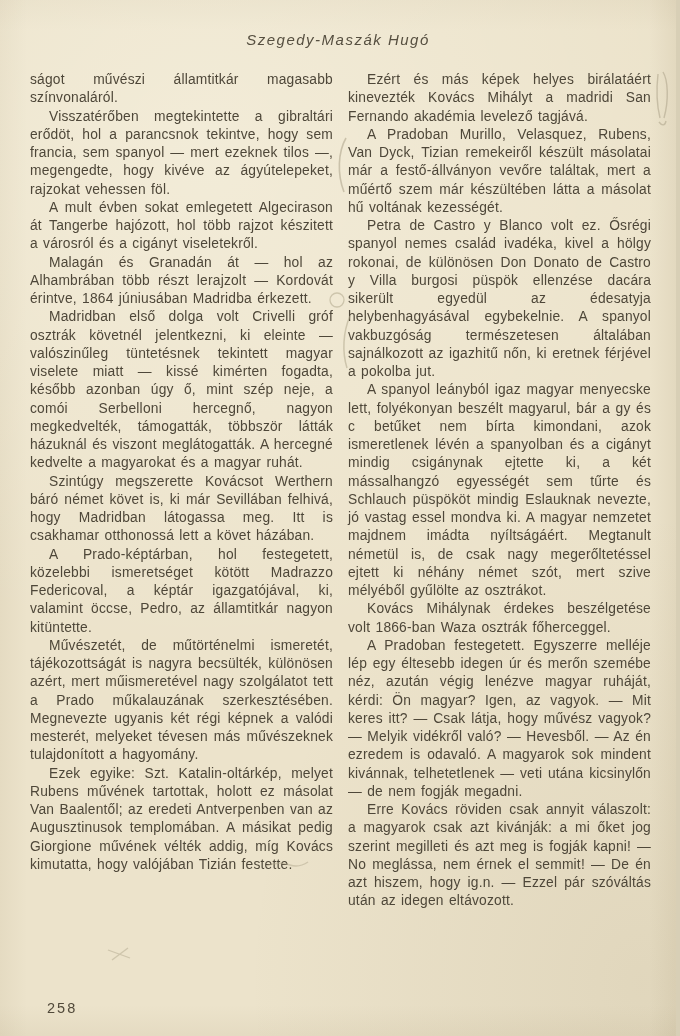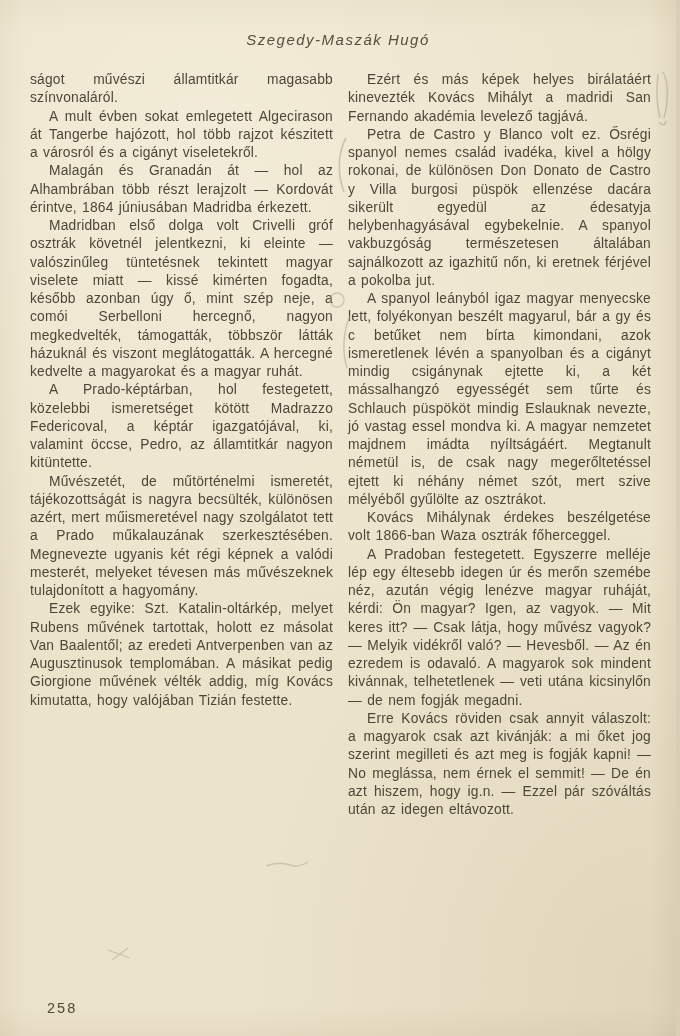--- a/index.html
+++ b/index.html
@@ -73,30 +73,33 @@
 </head>
 <body>
 
 <div class="page">
 
   <div class="running-header">Szegedy-Maszák Hugó</div>
 
   <div class="columns">
     <div class="col">
       <p class="cont">ságot művészi államtitkár magasabb színvonaláról.</p>
+      <p>Visszatérőben megtekintette a gibraltári erődöt, hol a parancsnok tekintve, hogy sem francia, sem spanyol — mert ezeknek tilos —, megengedte, hogy kivéve az ágyútelepeket, rajzokat vehessen föl.</p>
       <p>A mult évben sokat emlegetett Algecirason át Tangerbe hajózott, hol több rajzot készitett a városról és a cigányt viseletekről.</p>
       <p>Malagán és Granadán át — hol az Alhambrában több részt lerajzolt — Kordovát érintve, 1864 júniusában Madridba érkezett.</p>
       <p>Madridban első dolga volt Crivelli gróf osztrák követnél jelentkezni, ki eleinte — valószinűleg tüntetésnek tekintett magyar viselete miatt — kissé kimérten fogadta, később azonban úgy ő, mint szép neje, a comói Serbelloni hercegnő, nagyon megkedvelték, támogatták, többször látták házuknál és viszont meglátogatták. A hercegné kedvelte a magyarokat és a magyar ruhát.</p>
+      <p>Szintúgy megszerette Kovácsot Werthern báró német követ is, ki már Sevillában felhivá, hogy Madridban látogassa meg. Itt is csakhamar otthonossá lett a követ házában.</p>
       <p>A Prado-képtárban, hol festegetett, közelebbi ismeretséget kötött Madrazzo Federicoval, a képtár igazgatójával, ki, valamint öccse, Pedro, az államtitkár nagyon kitüntette.</p>
       <p>Művészetét, de műtörténelmi ismeretét, tájékozottságát is nagyra becsülték, különösen azért, mert műismeretével nagy szolgálatot tett a Prado műkalauzának szerkesztésében. Megnevezte ugyanis két régi képnek a valódi mesterét, melyeket tévesen más művészeknek tulajdonított a hagyomány.</p>
       <p>Ezek egyike: Szt. Katalin-oltárkép, melyet Rubens művének tartottak, holott ez másolat Van Baalentől; az eredeti Antverpenben van az Augusztinusok templomában. A másikat pedig Giorgione művének vélték addig, míg Kovács kimutatta, hogy valójában Tizián festette.</p>
 
     </div>
     <div class="col">
       <p>Ezért és más képek helyes birálatáért kinevezték Kovács Mihályt a madridi San Fernando akadémia levelező tagjává.</p>
+      <p>A Pradoban Murillo, Velasquez, Rubens, Van Dyck, Tizian remekeiről készült másolatai már a festő-állványon vevőre találtak, mert a műértő szem már készültében látta a másolat hű voltának kezességét.</p>
       <p>Petra de Castro y Blanco volt ez. Ősrégi spanyol nemes család ivadéka, kivel a hölgy rokonai, de különösen Don Donato de Castro y Villa burgosi püspök ellenzése dacára sikerült egyedül az édesatyja helybenhagyásával egybekelnie. A spanyol vakbuzgóság természetesen általában sajnálkozott az igazhitű nőn, ki eretnek férjével a pokolba jut.</p>
       <p>A spanyol leányból igaz magyar menyecske lett, folyékonyan beszélt magyarul, bár a gy és c betűket nem bírta kimondani, azok ismeretlenek lévén a spanyolban és a cigányt mindig csigánynak ejtette ki, a két mássalhangzó egyességét sem tűrte és Schlauch püspököt mindig Eslauknak nevezte, jó vastag essel mondva ki. A magyar nemzetet majdnem imádta nyíltságáért. Megtanult németül is, de csak nagy megerőltetéssel ejtett ki néhány német szót, mert szive mélyéből gyűlölte az osztrákot.</p>
       <p>Kovács Mihálynak érdekes beszélgetése volt 1866-ban Waza osztrák főherceggel.</p>
       <p>A Pradoban festegetett. Egyszerre melléje lép egy éltesebb idegen úr és merőn szemébe néz, azután végig lenézve magyar ruháját, kérdi: Ön magyar? Igen, az vagyok. — Mit keres itt? — Csak látja, hogy művész vagyok? — Melyik vidékről való? — Hevesből. — Az én ezredem is odavaló. A magyarok sok mindent kivánnak, telhetetlenek — veti utána kicsinylőn — de nem fogják megadni.</p>
       <p>Erre Kovács röviden csak annyit válaszolt: a magyarok csak azt kivánják: a mi őket jog szerint megilleti és azt meg is fogják kapni! — No meglássa, nem érnek el semmit! — De én azt hiszem, hogy ig.n. — Ezzel pár szóváltás után az idegen eltávozott.</p>
 
     </div>
   </div>
 
   <div class="page-number">258</div>

